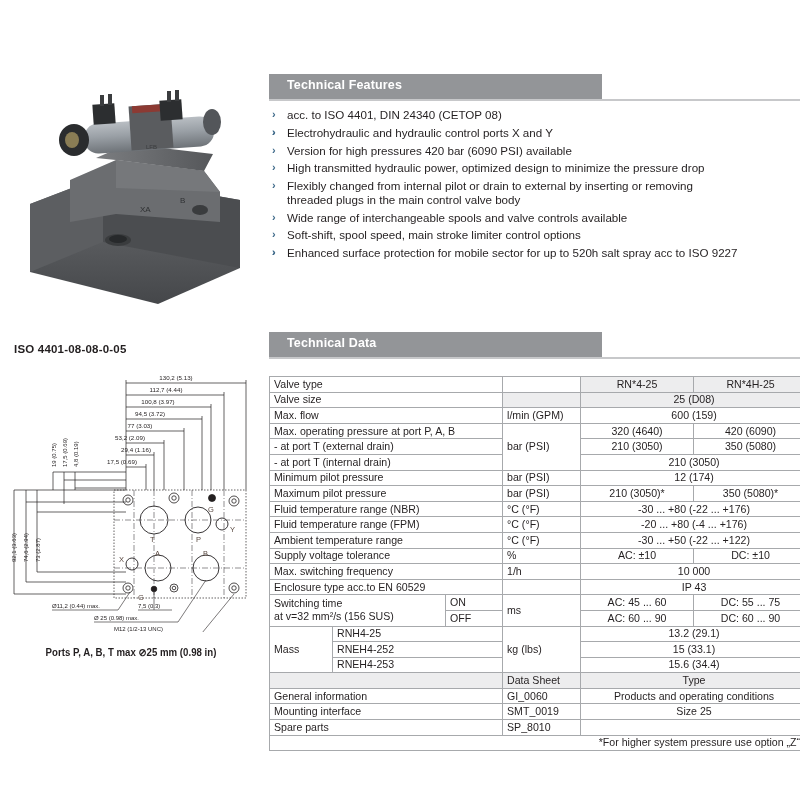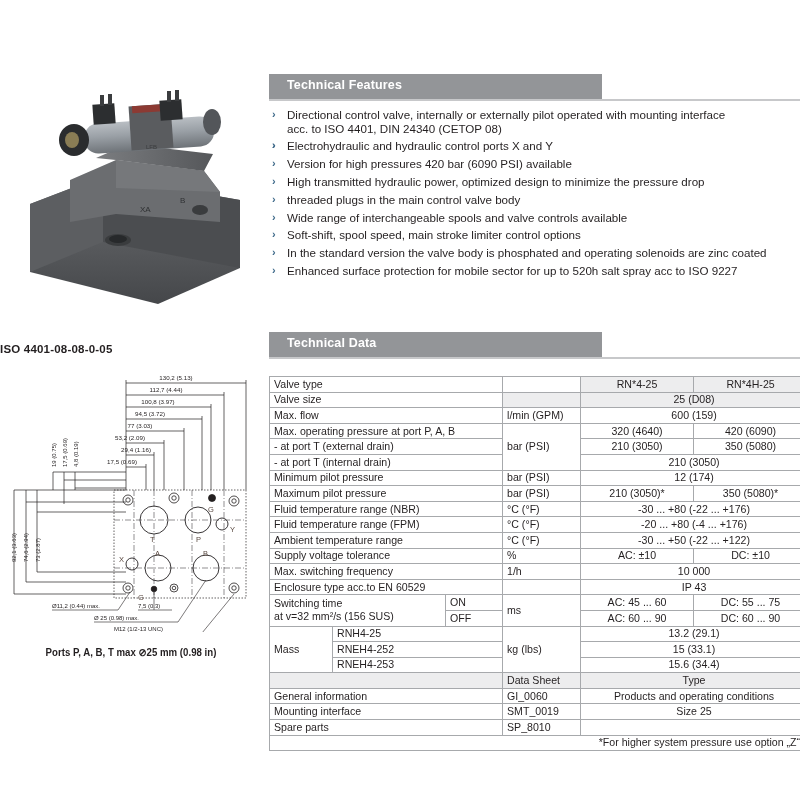--- a/index.html
+++ b/index.html
@@ -13,21 +13,21 @@
     color: #231f20;
     overflow: hidden;
   }
 
   
   #left-col { position: absolute; left: 0; top: 0; width: 262px; height: 800px; }
 
   #product-photo-wrap { position: absolute; left: 8px; top: 72px; width: 250px; height: 248px; }
 
   #iso-code {
-    position: absolute; left: 0; top: 343px;
+    position: absolute; left: 14px; top: 343px;
     font-size: 11.5px; font-weight: bold; letter-spacing: .2px;
     color: #231f20;
   }
 
   #dimension-drawing { position: absolute; left: 6px; top: 372px; width: 254px; height: 260px; }
 
   #ports-caption {
     position: absolute; left: 0; top: 646px; width: 262px;
     text-align: center; font-size: 10.5px; font-weight: bold;
     font-family: "Liberation Sans", sans-serif;
@@ -293,53 +293,53 @@
 
   <div id="features-head" class="section-head">
     <div class="bar"></div>
     <div class="bar-underline"></div>
     <div class="title">Technical Features</div>
   </div>
 
   <div id="features-list">
     <div class="feature-item">
       <span class="chev">›</span>
-      <span class="txt"><span>Directional control valve, internally or externally pilot operated with mounting interface</span><span class="l2">acc. to ISO 4401, DIN 24340 (CETOP 08)</span></span>
+      <span class="txt"><span class="l2">acc. to ISO 4401, DIN 24340 (CETOP 08)</span></span>
     </div>
     <div class="feature-item">
       <span class="chev">›</span>
       <span class="txt"></span>
     </div>
     <div class="feature-item">
       <span class="chev">›</span>
       <span class="txt"><span>Electrohydraulic and hydraulic control ports X and Y</span></span>
     </div>
     <div class="feature-item">
       <span class="chev">›</span>
       <span class="txt"><span>Version for high pressures 420 bar (6090 PSI) available</span></span>
     </div>
     <div class="feature-item">
       <span class="chev">›</span>
       <span class="txt"><span>High transmitted hydraulic power, optimized design to minimize the pressure drop</span></span>
     </div>
     <div class="feature-item">
       <span class="chev">›</span>
-      <span class="txt"><span class="l2">threaded plugs in the main control valve body</span></span>
+      <span class="txt"><span>Flexibly changed from internal pilot or drain to external by inserting or removing</span><span class="l2">threaded plugs in the main control valve body</span></span>
     </div>
     <div class="feature-item">
       <span class="chev">›</span>
       <span class="txt"><span>Wide range of interchangeable spools and valve controls available</span></span>
     </div>
     <div class="feature-item">
       <span class="chev">›</span>
       <span class="txt"><span>Soft-shift, spool speed, main stroke limiter control options</span></span>
     </div>
     <div class="feature-item">
       <span class="chev">›</span>
-      <span class="txt"><span>In the standard version the valve body is phosphated and operating solenoids are zinc coated</span></span>
+      <span class="txt"></span>
     </div>
     <div class="feature-item">
       <span class="chev">›</span>
       <span class="txt"><span>Enhanced surface protection for mobile sector for up to 520h salt spray acc to ISO 9227</span></span>
     </div>
   </div>
 
   <div id="data-head" class="section-head">
     <div class="bar"></div>
     <div class="bar-underline"></div>

